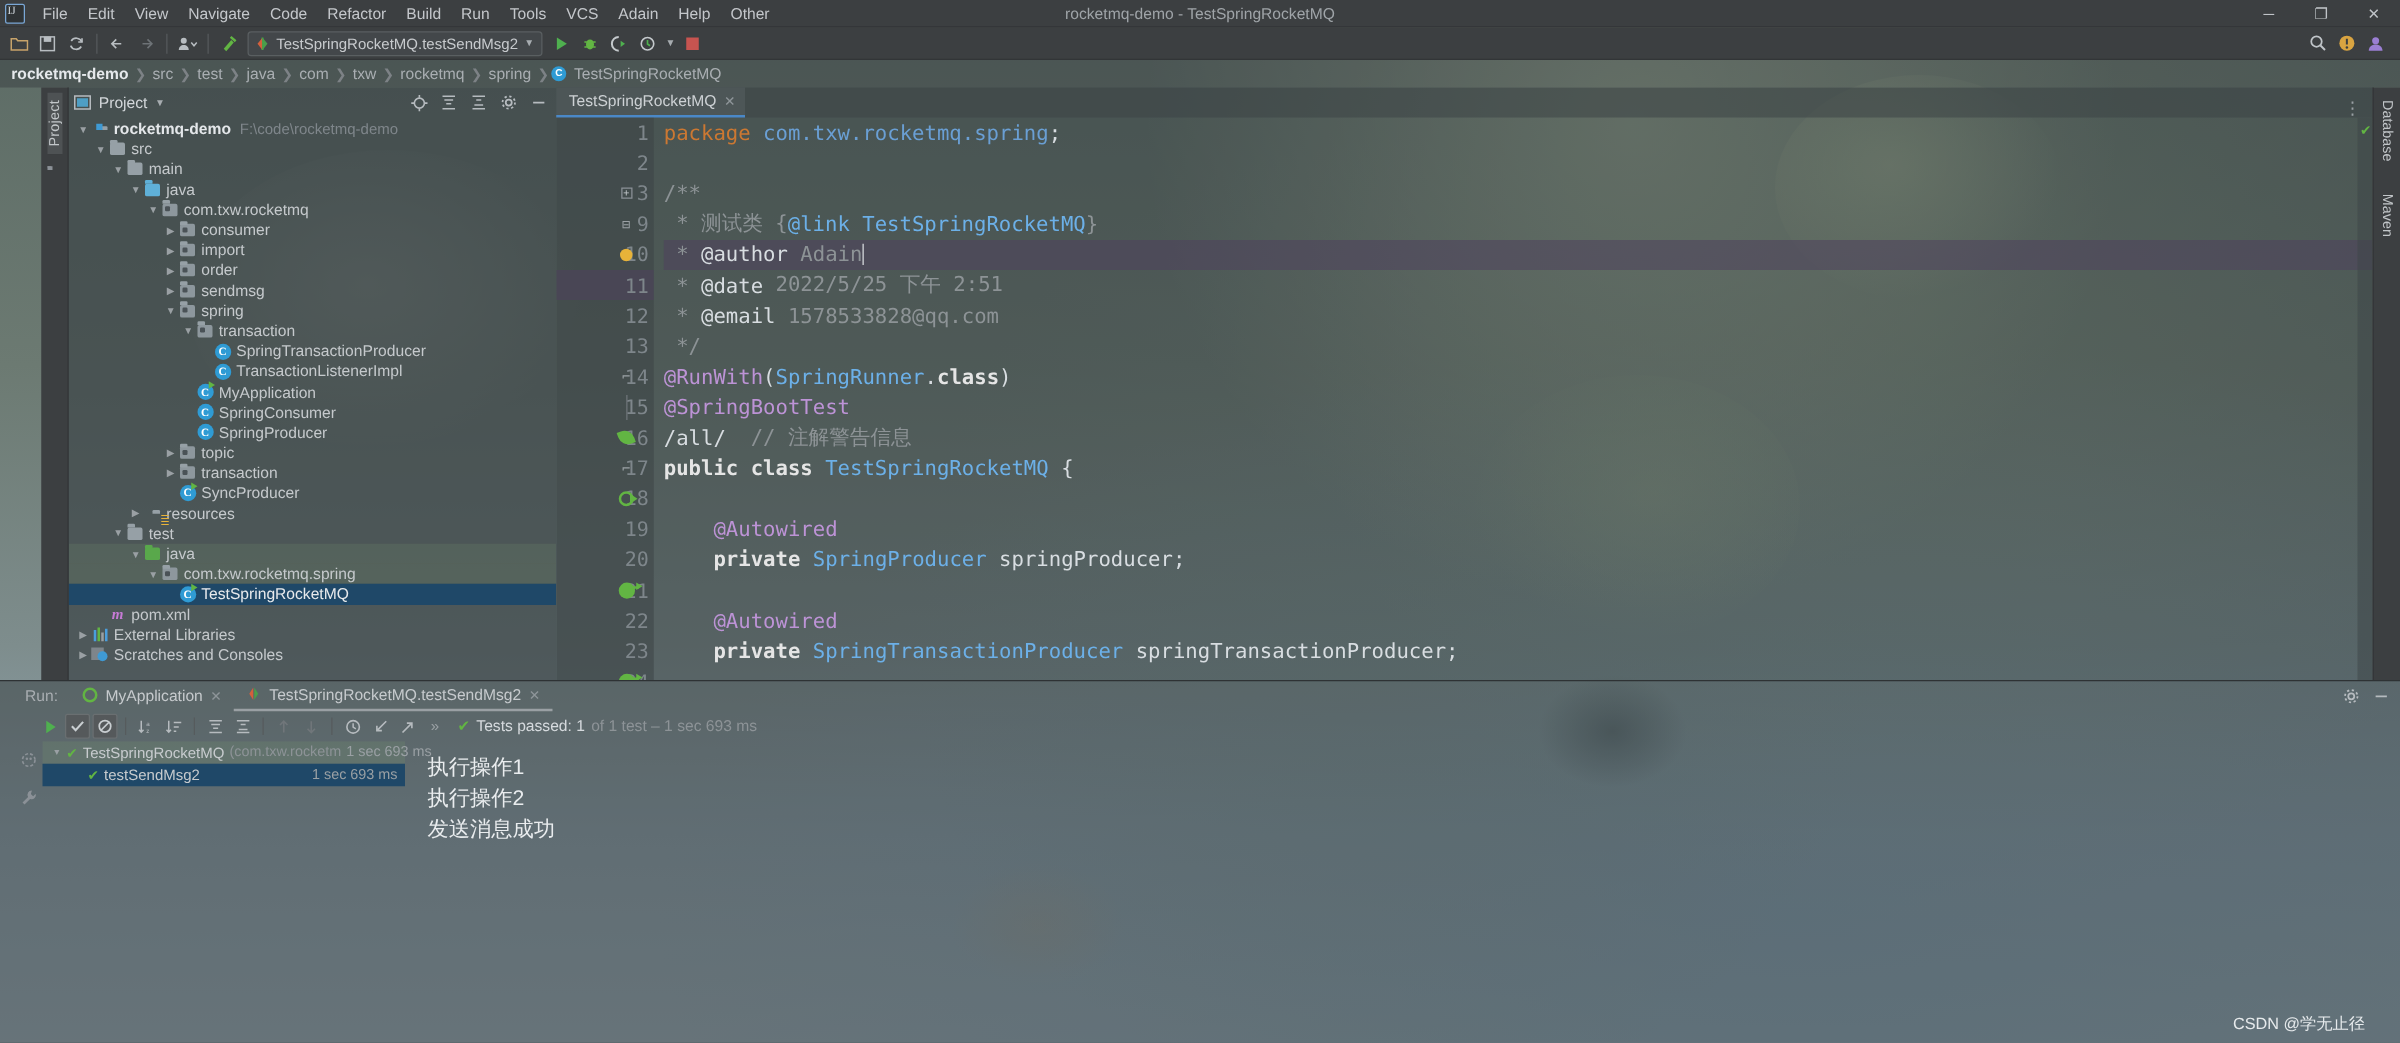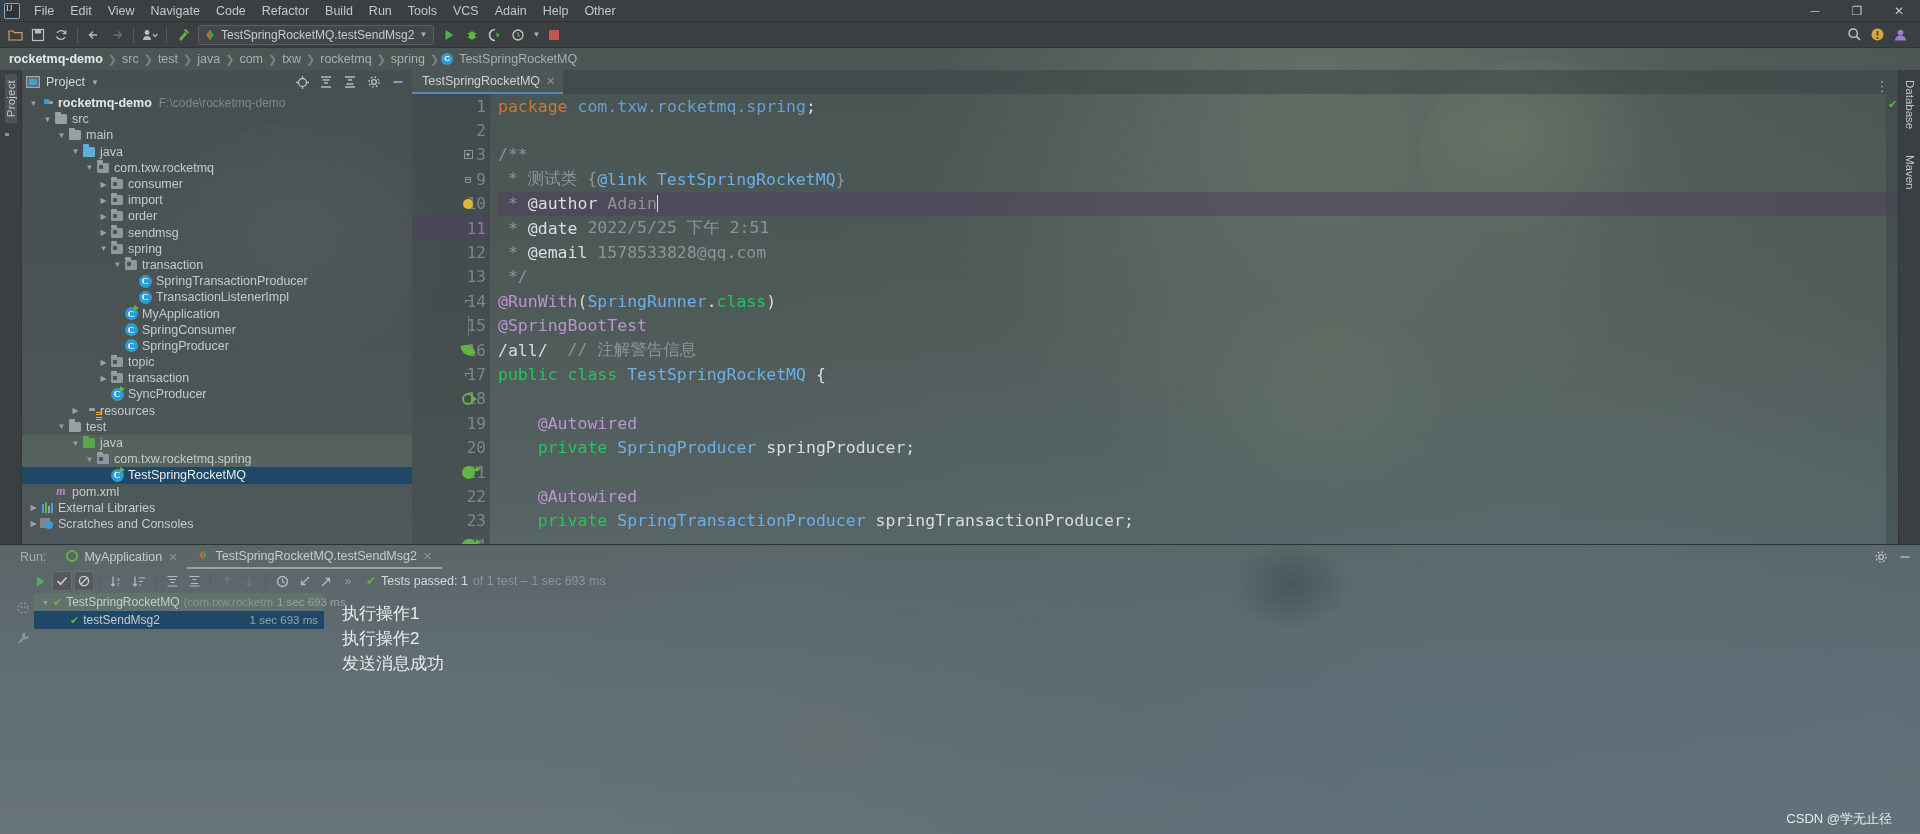--- a/index.html
+++ b/index.html
@@ -81,21 +81,21 @@
   
   #breadcrumb {
     height: 22px; flex: 0 0 22px; display:flex; align-items:center;
     padding-left: 6px; font-size: 12.5px; background: rgba(60,68,70,0.55);
   }
   .crumb { color: #a9aeb2; padding: 0 3px; }
   .crumb.root { color: #e6e9ec; font-weight: bold; }
   .crumb-sep { color: #7d8286; padding: 0 2px; font-size: 11px; }
 
   
-  #main { flex: 1 1 auto; display: flex; min-height: 0; position: relative; }
+  #main { flex: 1 1 auto; display: flex; min-height: 0; position: relative; padding-left: 33px; }
 
   
   #left-rail { width: 22px; flex:0 0 22px; background: #3c3f41; display:flex; flex-direction:column;
                align-items:center; padding-top: 4px; border-right:1px solid #323537; }
   .rail-label { writing-mode: vertical-rl; transform: rotate(180deg); font-size: 11.5px;
                 color: #c2c6c9; padding: 6px 0; background:#4e5254; letter-spacing: .2px;}
   
   #right-rail { width: 22px; flex:0 0 22px; background: #3c3f41; display:flex; flex-direction:column;
                 align-items:center; padding-top: 4px; border-left:1px solid #323537; gap: 14px;}
   .rail-label-r { writing-mode: vertical-rl; font-size: 11.5px; color: #c2c6c9; padding: 6px 0; }
@@ -152,21 +152,21 @@
             font-family:"DejaVu Sans Mono", monospace; font-size:16px; }
   .gline { height: 24.4px; display:flex; align-items:center; justify-content:flex-end;
            color:#7e868b; padding-right: 4px; position:relative;}
   .gline .marker { position:absolute; left: 46px; width:20px; display:flex; align-items:center;
                    justify-content:center; }
   #code { flex:1 1 auto; font-family:"DejaVu Sans Mono", monospace; font-size:16.5px;
           padding-left: 8px; position:relative; overflow:hidden; }
   .cline { height: 24.4px; display:flex; align-items:center; white-space:pre; }
   .cline.hl { background: rgba(78,66,92,0.55); }
   .kw   { color: #cc7832; }
-  .kw2  { color: #22c55e; }
+  .kw2  { color: #e5e5e5; font-weight: bold; }
   .str  { color: #6a9fd4; }
   .cmt  { color: #8d9396; }
   .anno { color: #bd93d6; }
   .cls2 { color: #6cb0e8; }
   .plain{ color: #c8ccd0; }
   .white{ color: #d8dde1; }
   .caret { display:inline-block; width:1px; height:17px; background:#d9dde0; vertical-align:-3px;}
   #right-marker { position:absolute; right:0; top:0; width:12px; height:100%;
                   background: rgba(60,68,70,0.5); }
   #right-marker .ok { position:absolute; top:4px; left:2px; color:#62b543; font-size:11px; }
@@ -234,20 +234,21 @@
         <div class="menu-item">Code</div>
         <div class="menu-item">Refactor</div>
         <div class="menu-item">Build</div>
         <div class="menu-item">Run</div>
         <div class="menu-item">Tools</div>
         <div class="menu-item">VCS</div>
         <div class="menu-item">Adain</div>
         <div class="menu-item">Help</div>
         <div class="menu-item">Other</div>
       </div>
+    <div id="win-title">rocketmq-demo - TestSpringRocketMQ</div>
     <div id="win-buttons">
       <div class="wbtn">─</div>
       <div class="wbtn">❐</div>
       <div class="wbtn close">✕</div>
     </div>
   </div>
 
   <div id="toolbar">
     <div class="tb-btn">
       <svg class="svgico" width="15" height="14" viewBox="0 0 15 14">

